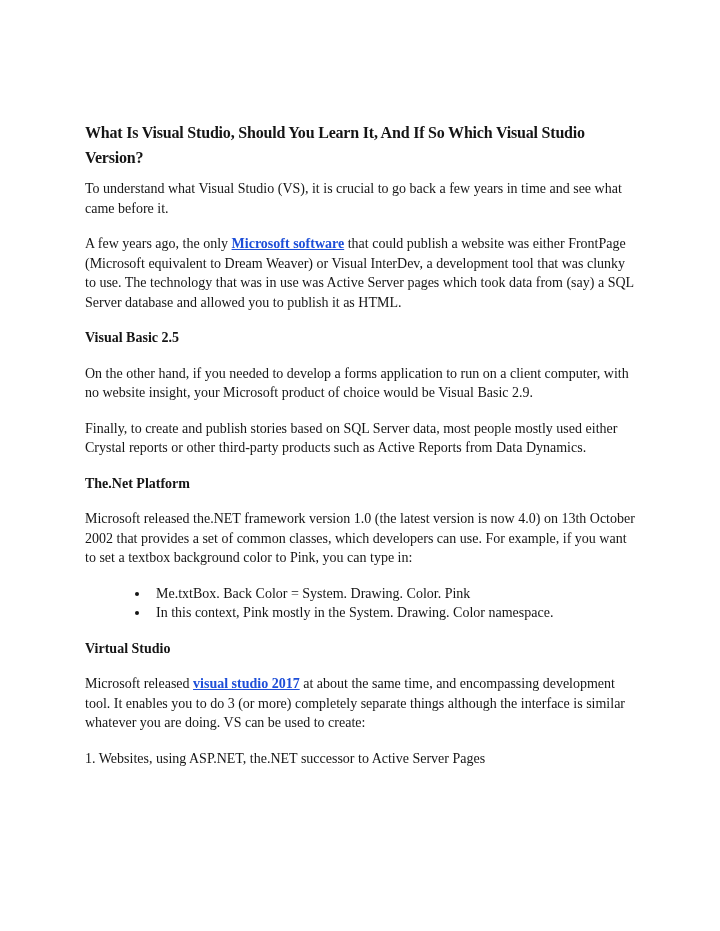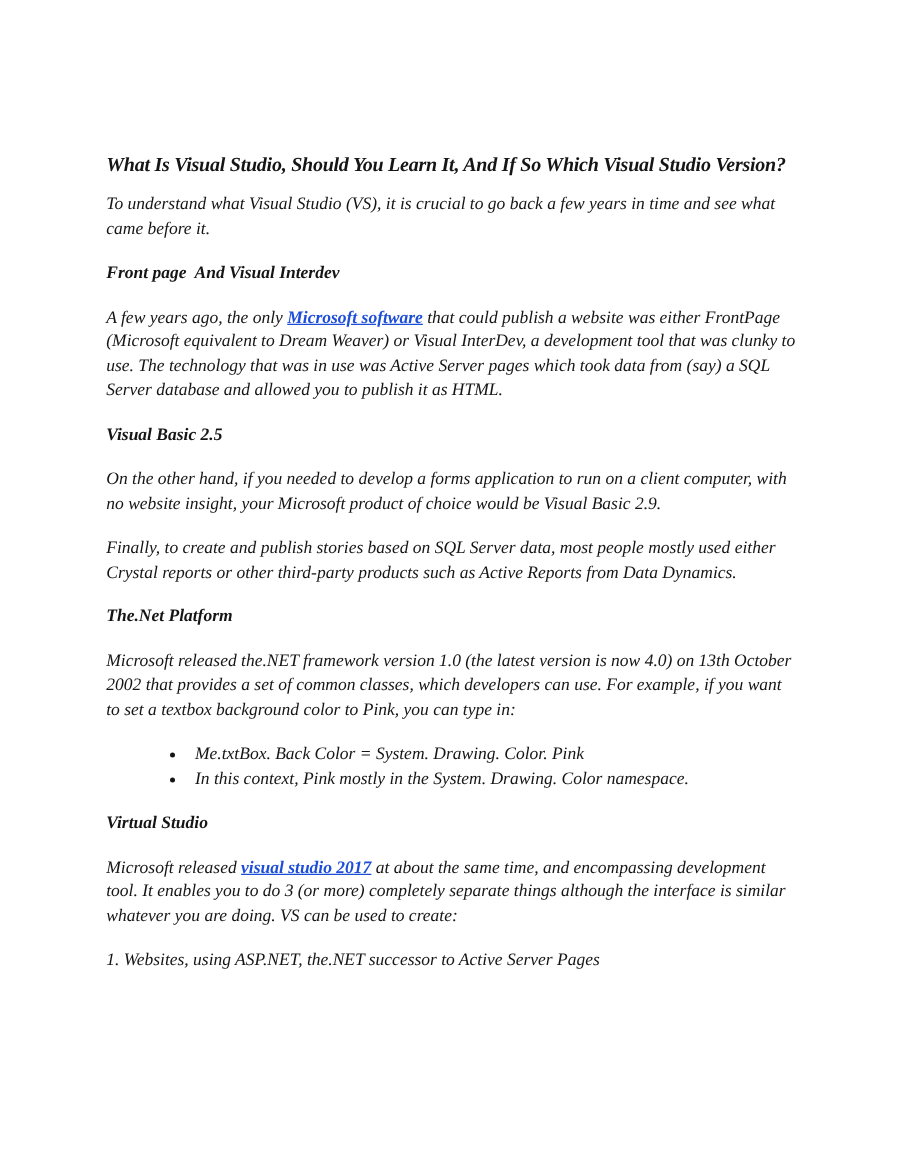--- a/index.html
+++ b/index.html
@@ -11,21 +11,20 @@
     overflow: hidden;
   }
   .page {
     box-sizing: content-box;
     padding: 120px 0 0 85px;
     width: 553px;
     font-family: "Liberation Serif", "DejaVu Serif", serif;
     font-size: 14px;
     line-height: 19.5px;
     color: #151515;
-    font-style: italic;
   }
   .doc-title {
     font-size: 16px;
     line-height: 25px;
     font-weight: bold;
     letter-spacing: -0.2px;
     margin: 0 0 9px 0;
   }
   .doc-heading {
     font-size: 14px;
@@ -55,21 +54,20 @@
 </style>
 </head>
 <body>
 
 <div class="page">
 
   <h1 class="doc-title">What Is Visual Studio, Should You Learn It, And If So Which Visual Studio Version?</h1>
 
   <p class="doc-para">To understand what Visual Studio (VS), it is crucial to go back a few years in time and see what came before it.</p>
 
-  <h2 class="doc-heading">Front page  And Visual Interdev</h2>
 
   <p class="doc-para"><span>A few years ago, the only </span><a class="doc-link">Microsoft software</a><span> that could publish a website was either FrontPage (Microsoft equivalent to Dream Weaver) or Visual InterDev, a development tool that was clunky to use. The technology that was in use was Active Server pages which took data from (say) a SQL Server database and allowed you to publish it as HTML.</span></p>
 
   <h2 class="doc-heading">Visual Basic 2.5</h2>
 
   <p class="doc-para">On the other hand, if you needed to develop a forms application to run on a client computer, with no website insight, your Microsoft product of choice would be Visual Basic 2.9.</p>
 
 
   <p class="doc-para">Finally, to create and publish stories based on SQL Server data, most people mostly used either Crystal reports or other third-party products such as Active Reports from Data Dynamics.</p>
 

